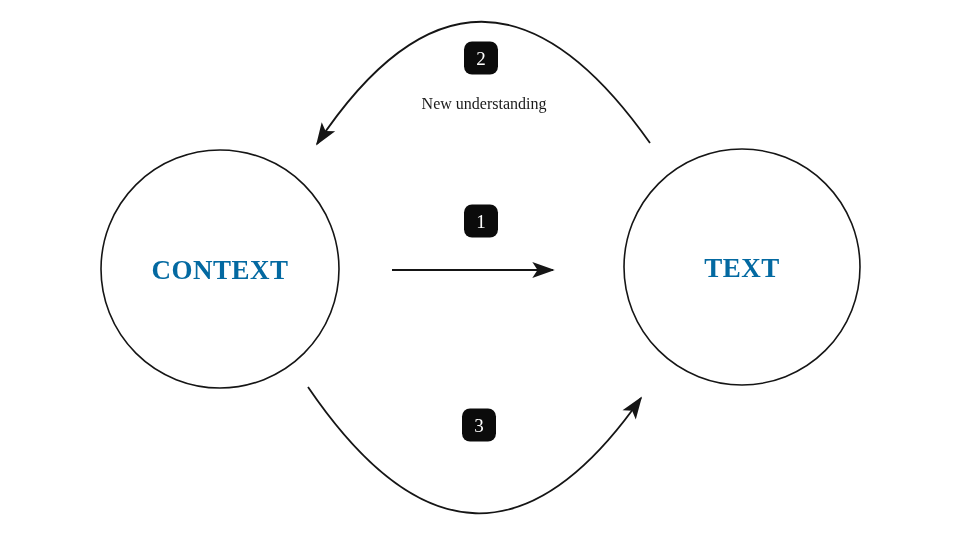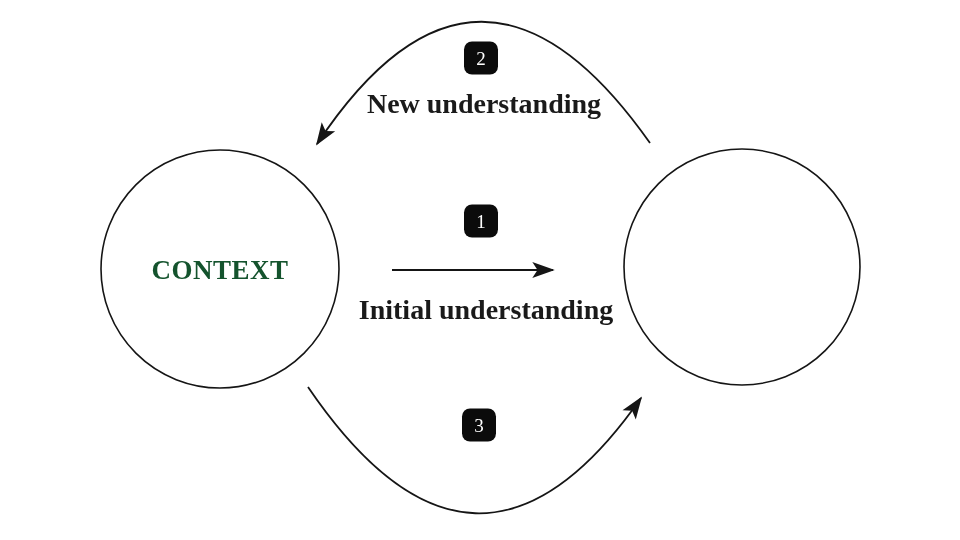--- a/index.html
+++ b/index.html
@@ -23,26 +23,25 @@
   }
   .abs {
     position: absolute;
     transform: translate(-50%, -50%);
     white-space: nowrap;
   }
   .node-label {
     font-size: 27px;
     font-weight: bold;
     letter-spacing: 0.5px;
-    color: #14532d;
+    color: #0369a1;
   }
   .edge-label {
-    font-size: 28px;
+    font-size: 16px;
     color: #1a1a1a;
-    font-weight: bold;
   }
   .badge {
     width: 34px;
     height: 33px;
     background: #0b0b0b;
     border-radius: 8px;
     color: #ffffff;
     font-size: 19px;
     display: flex;
     align-items: center;
@@ -67,25 +66,25 @@
     <circle cx="742" cy="267" r="118" fill="#ffffff" stroke="#151515" stroke-width="1.6"></circle>
 
     <path d="M392,270 L553,270" fill="none" stroke="#151515" stroke-width="1.8" marker-end="url(#ah)"></path>
 
     <path d="M650,143 Q479,-100 317,144" fill="none" stroke="#151515" stroke-width="1.8" marker-end="url(#ah)"></path>
 
     <path d="M308,387 Q476,634 641,398" fill="none" stroke="#151515" stroke-width="1.8" marker-end="url(#ah)"></path>
   </svg>
 
   <div class="abs node-label" style="left:220px; top:270px;">CONTEXT</div>
+  <div class="abs node-label" style="left:742px; top:268px;">TEXT</div>
 
   <div class="abs badge" style="left:481px; top:221px;">
     <span>1</span>
   </div>
-  <div class="abs edge-label" style="left:486px; top:310px;">Initial understanding</div>
 
   <div class="abs badge" style="left:481px; top:58px;">
     <span>2</span>
   </div>
   <div class="abs edge-label" style="left:484px; top:104px;">New understanding</div>
 
   <div class="abs badge" style="left:479px; top:425px;">
     <span>3</span>
   </div>
 

